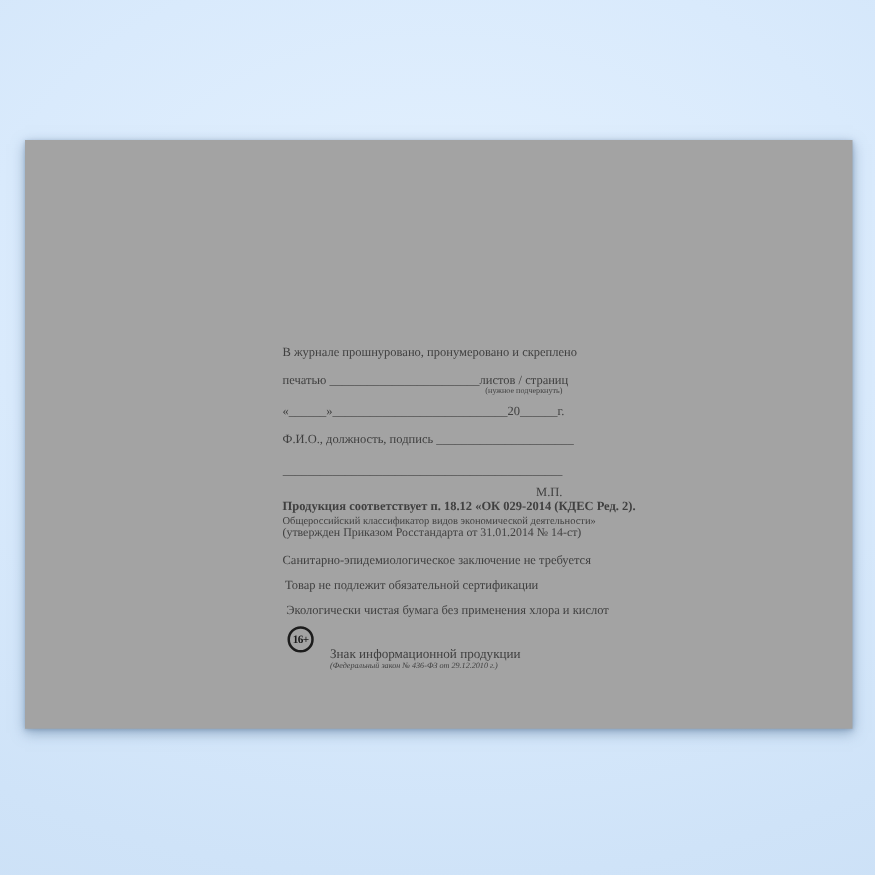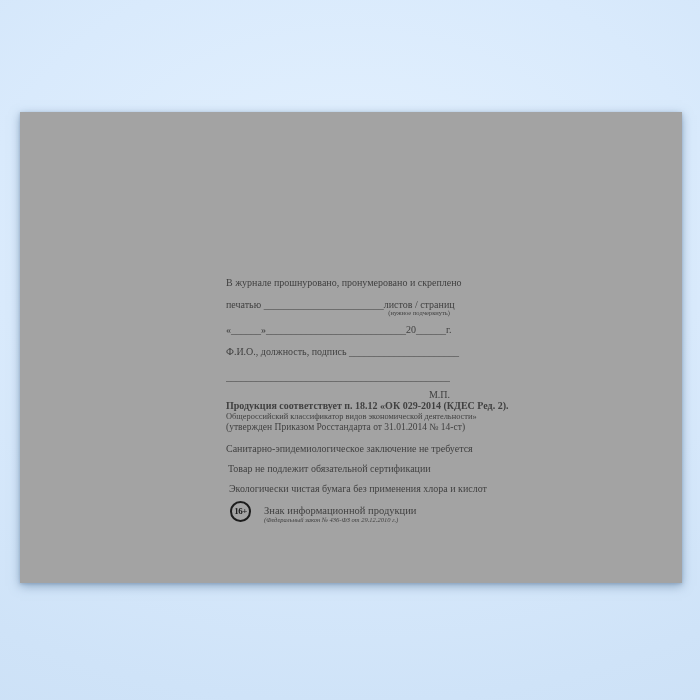--- a/index.html
+++ b/index.html
@@ -68,21 +68,21 @@
     border-radius: 50%;
     color: #1c1c1c;
     font-size: 9px;
     font-weight: bold;
     line-height: 17px;
     text-align: center;
     letter-spacing: -0.5px;
     margin-left: 4px;
     flex: 0 0 auto;
   }
-  .sign-text { margin-left: 13px; margin-top: 4px; }
+  .sign-text { margin-left: 13px; margin-top: 17px; }
   .sign-title { font-size: 10.5px; line-height: 11px; }
   .sign-law {
     font-size: 6.5px;
     line-height: 8px;
     font-style: italic;
   }
 </style>
 </head>
 <body>
 

